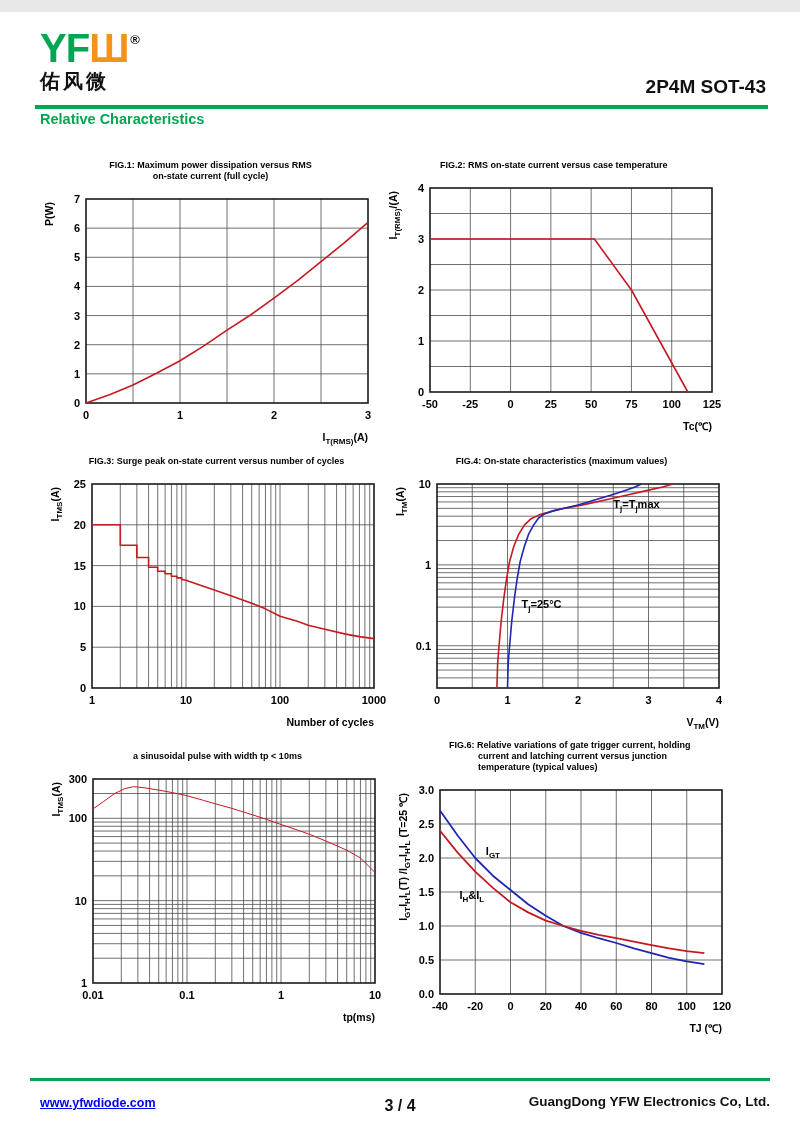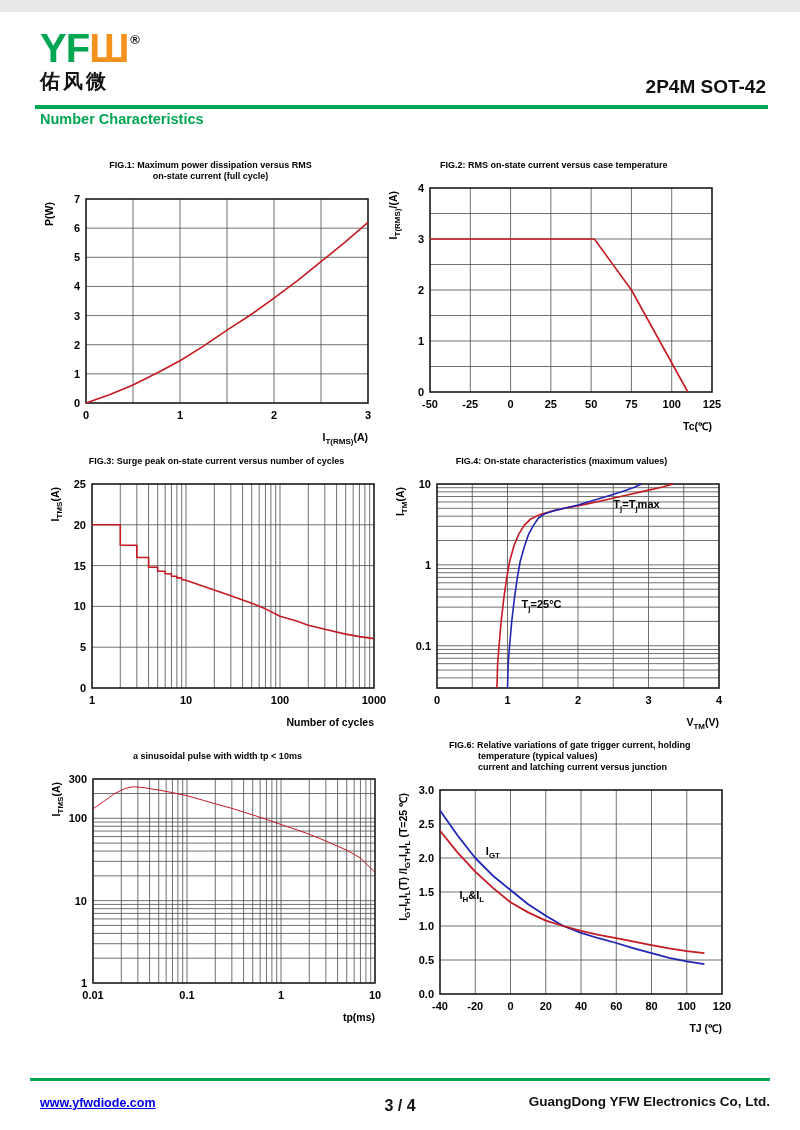--- a/index.html
+++ b/index.html
@@ -31,23 +31,23 @@
   .company{position:absolute;right:30px;top:1082px;font-weight:bold;font-size:13.5px;color:#111;}
 </style>
 </head>
 <body>
 
 <div class="page">
   <div>
     <div class="logo-en"><span class="yf">YF</span><span class="w">Ш</span><span class="reg">®</span></div>
     <div class="logo-cn">佑风微</div>
   </div>
-  <div class="part">2P4M SOT-42</div>
+  <div class="part">2P4M SOT-43</div>
   <div class="rule top-rule"></div>
-  <div class="section">Number Characteristics</div>
+  <div class="section">Relative Characteristics</div>
 
   <div id="figures">
       <div class="figure" style="left: 38px; top: 148px; width: 345px;"><div class="fig-title center">
           <div>FIG.1: Maximum power dissipation versus RMS</div>
           <div>on-state current (full cycle)</div>
         </div><svg width="345" height="264" viewBox="0 0 345 264">
           <g>
             <line x1="95" y1="13" x2="95" y2="217" stroke="#4d4d4d" stroke-width="0.8"></line>
             <line x1="142" y1="13" x2="142" y2="217" stroke="#4d4d4d" stroke-width="0.8"></line>
             <line x1="189" y1="13" x2="189" y2="217" stroke="#4d4d4d" stroke-width="0.8"></line>
@@ -273,22 +273,22 @@
           <text x="330" y="233" class="tick" text-anchor="middle"><tspan>10</tspan></text>
           <text x="42" y="221" class="tick" text-anchor="end"><tspan>1</tspan></text>
           <text x="42" y="138.64634064185654" class="tick" text-anchor="end"><tspan>10</tspan></text>
           <text x="42" y="56.29268128371307" class="tick" text-anchor="end"><tspan>100</tspan></text>
           <text x="42" y="17" class="tick" text-anchor="end"><tspan>300</tspan></text>
           <text x="330" y="255" class="axl" text-anchor="end"><tspan>tp(ms)</tspan></text>
           <text x="15" y="16" class="axl" text-anchor="end" transform="rotate(-90 15 16)"><tspan>I</tspan><tspan dy="3" font-size="8">TMS</tspan><tspan dy="-3">(A)</tspan></text>
         </svg></div>
       <div class="figure" style="left: 392px; top: 728px; width: 345px;"><div class="fig-title">
           <div style="padding-left: 57px;">FIG.6: Relative variations of gate trigger current, holding</div>
+          <div style="padding-left: 86px;">current and latching current versus junction</div>
           <div style="padding-left: 86px;">temperature (typical values)</div>
-          <div style="padding-left: 86px;">current and latching current versus junction</div>
         </div><svg width="345" height="264" viewBox="0 0 345 264">
           <g>
             <line x1="83.25" y1="13" x2="83.25" y2="217" stroke="#4d4d4d" stroke-width="0.8"></line>
             <line x1="118.5" y1="13" x2="118.5" y2="217" stroke="#4d4d4d" stroke-width="0.8"></line>
             <line x1="153.75" y1="13" x2="153.75" y2="217" stroke="#4d4d4d" stroke-width="0.8"></line>
             <line x1="189" y1="13" x2="189" y2="217" stroke="#4d4d4d" stroke-width="0.8"></line>
             <line x1="224.25" y1="13" x2="224.25" y2="217" stroke="#4d4d4d" stroke-width="0.8"></line>
             <line x1="259.5" y1="13" x2="259.5" y2="217" stroke="#4d4d4d" stroke-width="0.8"></line>
             <line x1="294.75" y1="13" x2="294.75" y2="217" stroke="#4d4d4d" stroke-width="0.8"></line>
             <line x1="48" y1="183" x2="330" y2="183" stroke="#4d4d4d" stroke-width="0.8"></line>

